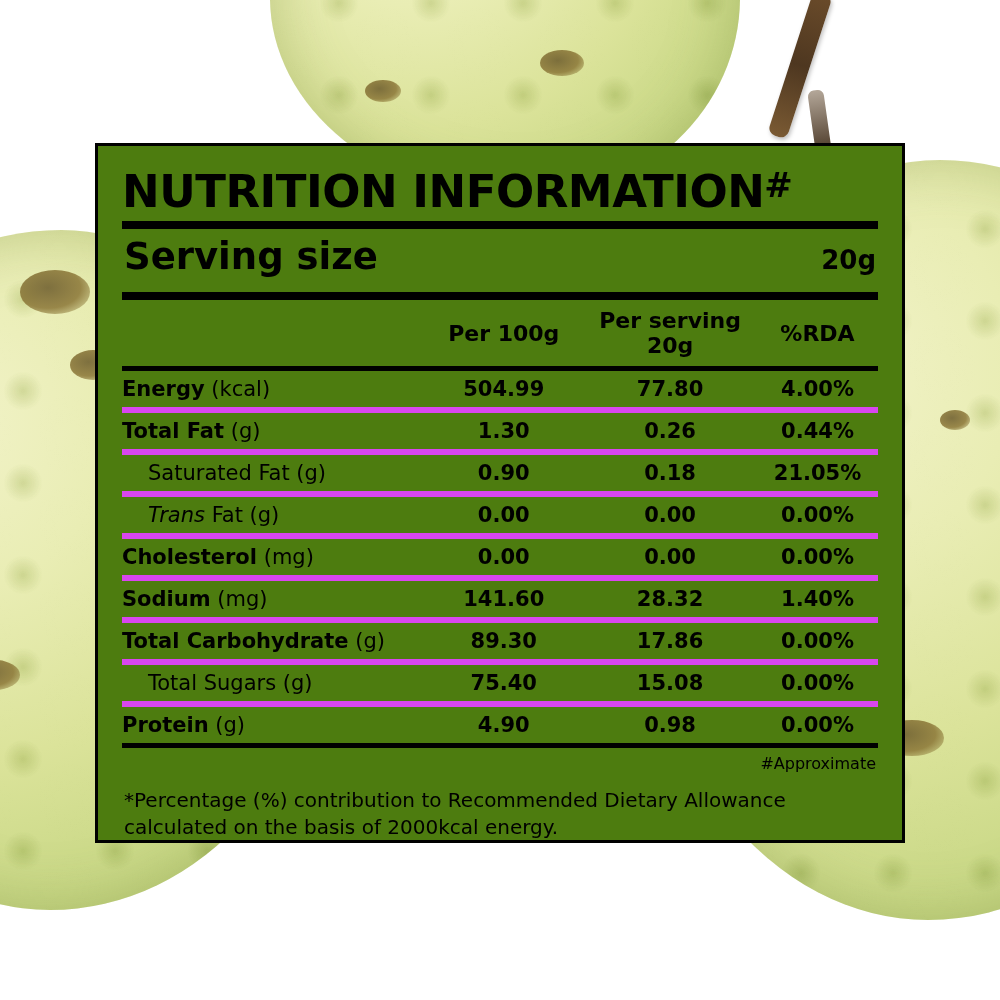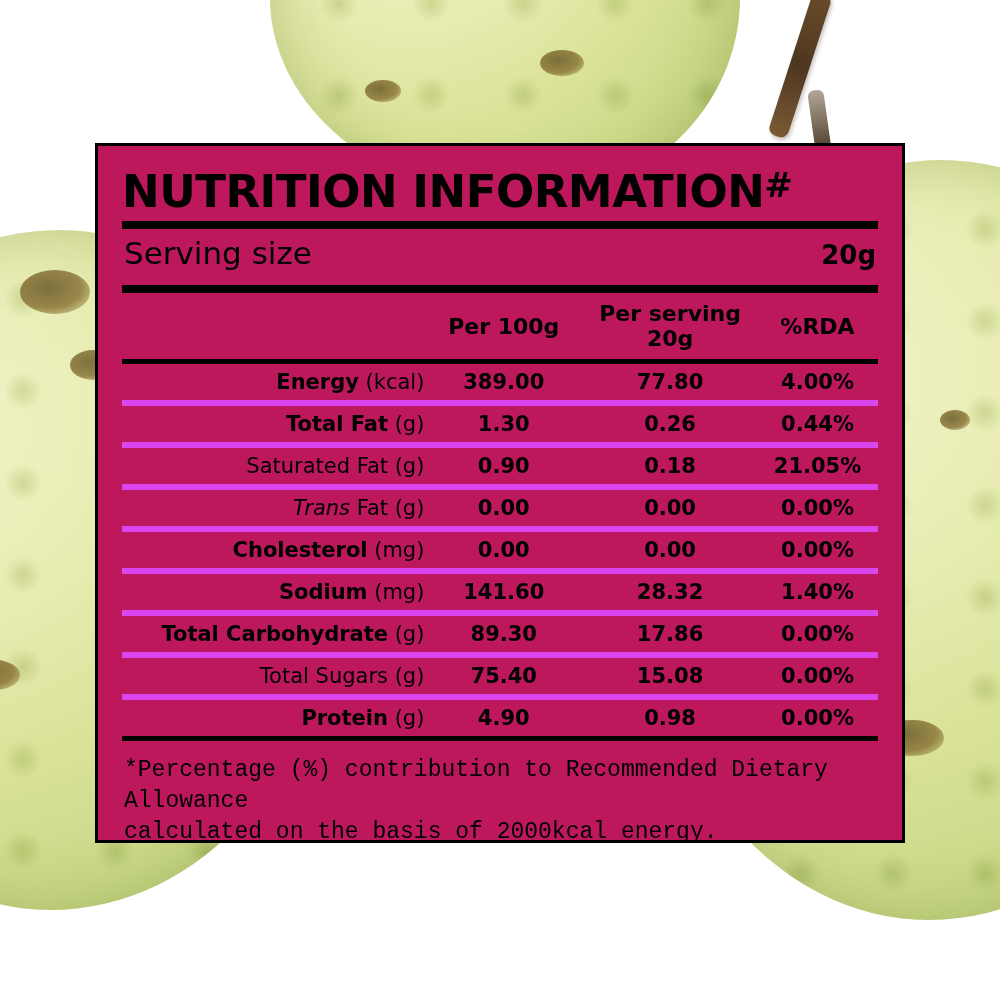--- a/index.html
+++ b/index.html
@@ -114,21 +114,21 @@
     transform: rotate(-8deg);
   }
 
   
   .label-panel {
     position: absolute;
     left: 95px;
     top: 143px;
     width: 810px;
     height: 700px;
-    background: #be185d;
+    background: #4d7c0f;
     border: 3px solid #000000;
     box-sizing: border-box;
     padding: 18px 24px 10px 24px;
   }
 
   .nutri-title {
     font-weight: 800;
     font-size: 45px;
     line-height: 1.05;
     letter-spacing: -0.5px;
@@ -146,22 +146,22 @@
     margin: 6px 0 0 0;
   }
 
   .serving-row {
     display: flex;
     justify-content: space-between;
     align-items: baseline;
     padding: 6px 2px 8px 2px;
   }
   .serving-label {
-    font-size: 31px;
-    font-weight: 400;
+    font-size: 37px;
+    font-weight: 700;
   }
   .serving-value {
     font-size: 26px;
     font-weight: 700;
   }
 
   table.nutri {
     width: 100%;
     border-collapse: collapse;
     table-layout: fixed;
@@ -182,42 +182,41 @@
 
   table.nutri td {
     font-size: 21px;
     padding: 6px 0 6px 0;
     color: #000;
     border-top: 6px solid #d946ef;
     text-align: center;
     font-weight: 700;
   }
   table.nutri td.name {
-    text-align: right;
+    text-align: left;
     font-weight: 400;
   }
   td.name .bold { font-weight: 700; }
   td.name .light { font-weight: 400; }
   td.name .italic { font-style: italic; font-weight: 400; }
   td.name.indent { padding-left: 26px; }
   tr.first-row td { border-top: 5px solid #000; }
   tr.last-row td { border-bottom: 5px solid #000; }
 
   .approx {
     text-align: right;
     font-size: 16px;
     padding: 6px 2px 0 0;
     color: #000;
   }
   .footnote {
-    font-size: 23px;
+    font-size: 20px;
     line-height: 1.35;
     color: #000;
     padding: 14px 2px 0 2px;
-    font-family: Liberation Mono, monospace;
   }
 </style>
 </head>
 <body>
 
 <div id="stage">
 
   <div class="bg-photo">
 
     <div class="fruit fruit-top">
@@ -281,21 +280,21 @@
           <th class="c-name-h"></th>
           <th>Per 100g</th>
           <th>Per serving 20g</th>
           <th>%RDA</th>
         </tr>
       </thead>
       <tbody>
 
         <tr class="first-row">
           <td class="name"><span class="bold">Energy</span> <span class="light">(kcal)</span></td>
-          <td>389.00</td>
+          <td>504.99</td>
           <td>77.80</td>
           <td>4.00%</td>
         </tr>
 
         <tr>
           <td class="name"><span class="bold">Total Fat</span> <span class="light">(g)</span></td>
           <td>1.30</td>
           <td>0.26</td>
           <td>0.44%</td>
         </tr>
@@ -346,20 +345,21 @@
         <tr class="last-row">
           <td class="name"><span class="bold">Protein</span> <span class="light">(g)</span></td>
           <td>4.90</td>
           <td>0.98</td>
           <td>0.00%</td>
         </tr>
 
       </tbody>
     </table>
 
+    <div class="approx">#Approximate</div>
 
     <div class="footnote">
       <div>*Percentage (%) contribution to Recommended Dietary Allowance</div>
       <div>calculated on the basis of 2000kcal energy.</div>
     </div>
 
   </div>
 
 </div>
 

